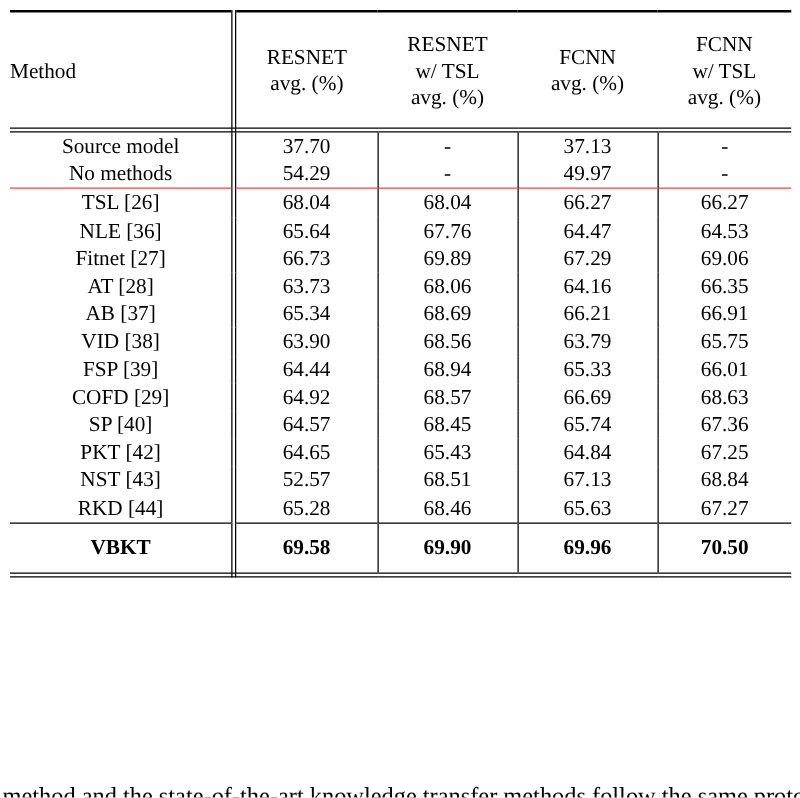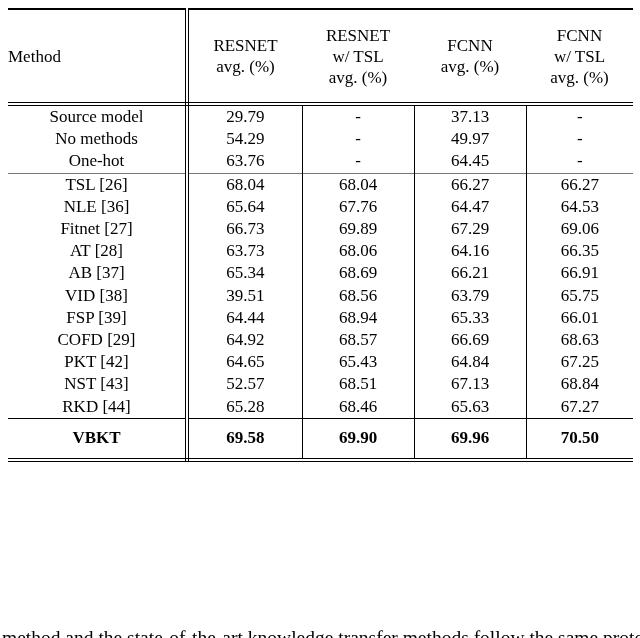--- a/index.html
+++ b/index.html
@@ -101,37 +101,30 @@
         <th class="value-head" style="width:112px;">FCNN
 avg. (%)</th>
         <th class="value-head">FCNN
 w/ TSL
 avg. (%)</th>
       </tr>
     </thead>
     <tbody>
         <tr>
           <td class="method-cell">Source model</td>
-          <td class="value-cell">29.79</td>
+          <td class="value-cell">37.70</td>
           <td class="value-cell">-</td>
           <td class="value-cell">37.13</td>
           <td class="value-cell">-</td>
         </tr>
         <tr>
           <td class="method-cell">No methods</td>
           <td class="value-cell">54.29</td>
           <td class="value-cell">-</td>
           <td class="value-cell">49.97</td>
-          <td class="value-cell">-</td>
-        </tr>
-        <tr>
-          <td class="method-cell">One-hot</td>
-          <td class="value-cell">63.76</td>
-          <td class="value-cell">-</td>
-          <td class="value-cell">64.45</td>
           <td class="value-cell">-</td>
         </tr>
         <tr class="group-start">
           <td class="method-cell">TSL [26]</td>
           <td class="value-cell">68.04</td>
           <td class="value-cell">68.04</td>
           <td class="value-cell">66.27</td>
           <td class="value-cell">66.27</td>
         </tr>
         <tr>
@@ -157,38 +150,45 @@
         </tr>
         <tr>
           <td class="method-cell">AB [37]</td>
           <td class="value-cell">65.34</td>
           <td class="value-cell">68.69</td>
           <td class="value-cell">66.21</td>
           <td class="value-cell">66.91</td>
         </tr>
         <tr>
           <td class="method-cell">VID [38]</td>
-          <td class="value-cell">39.51</td>
+          <td class="value-cell">63.90</td>
           <td class="value-cell">68.56</td>
           <td class="value-cell">63.79</td>
           <td class="value-cell">65.75</td>
         </tr>
         <tr>
           <td class="method-cell">FSP [39]</td>
           <td class="value-cell">64.44</td>
           <td class="value-cell">68.94</td>
           <td class="value-cell">65.33</td>
           <td class="value-cell">66.01</td>
         </tr>
         <tr>
           <td class="method-cell">COFD [29]</td>
           <td class="value-cell">64.92</td>
           <td class="value-cell">68.57</td>
           <td class="value-cell">66.69</td>
           <td class="value-cell">68.63</td>
+        </tr>
+        <tr>
+          <td class="method-cell">SP [40]</td>
+          <td class="value-cell">64.57</td>
+          <td class="value-cell">68.45</td>
+          <td class="value-cell">65.74</td>
+          <td class="value-cell">67.36</td>
         </tr>
         <tr>
           <td class="method-cell">PKT [42]</td>
           <td class="value-cell">64.65</td>
           <td class="value-cell">65.43</td>
           <td class="value-cell">64.84</td>
           <td class="value-cell">67.25</td>
         </tr>
         <tr>
           <td class="method-cell">NST [43]</td>

